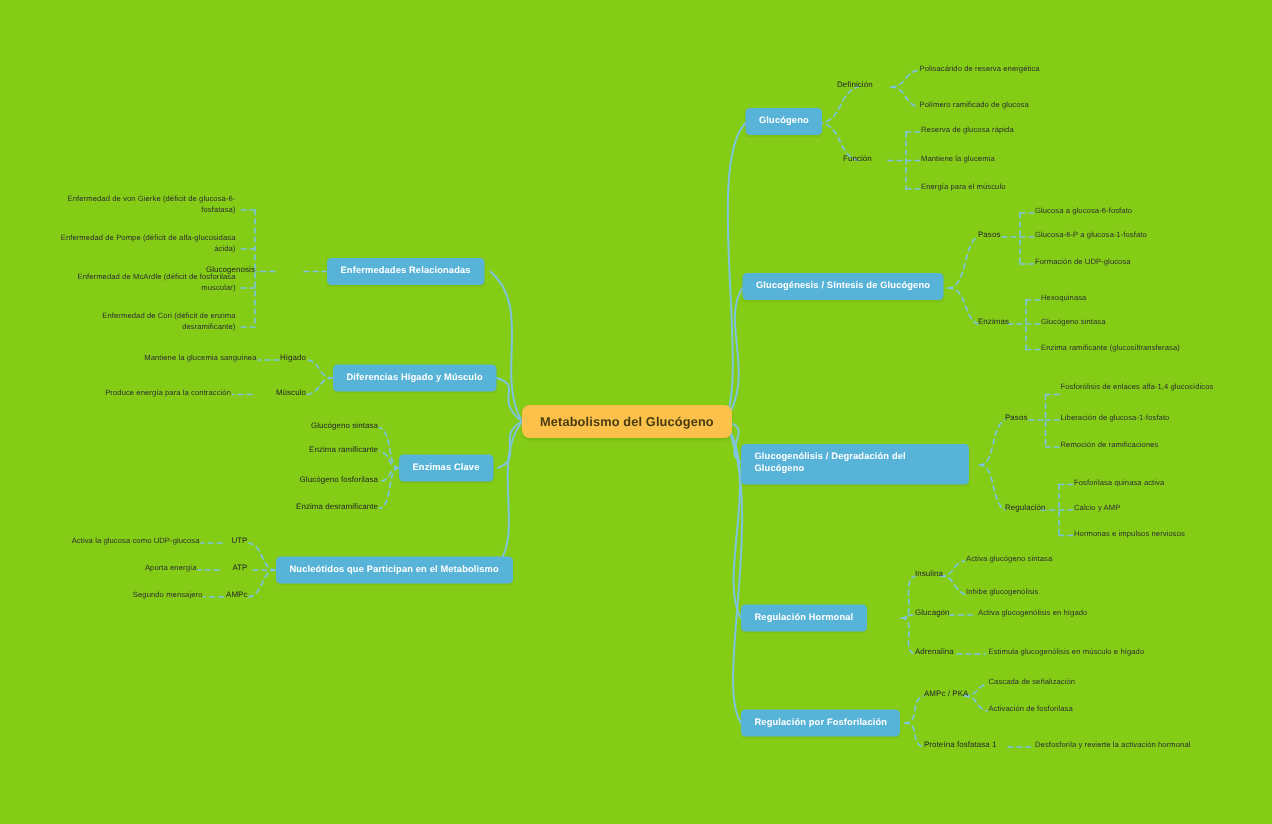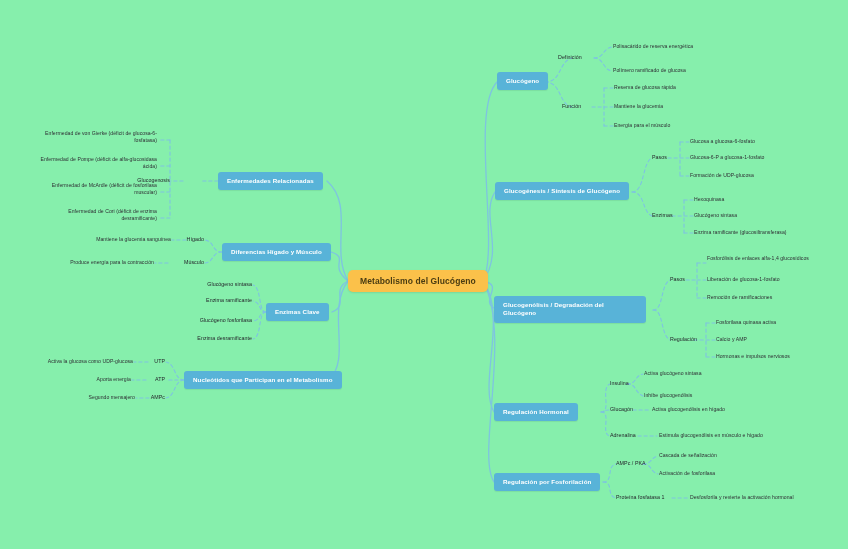--- a/index.html
+++ b/index.html
@@ -7,21 +7,21 @@
     padding: 0;
     background: #ffffff;
   }
   body {
     font-family: "Liberation Sans", sans-serif;
   }
   #canvas {
     position: relative;
     width: 848px;
     height: 549px;
-    background: #86efac;
+    background: #84cc16;
     overflow: hidden;
   }
   #edges {
     position: absolute;
     left: 0;
     top: 0;
     width: 848px;
     height: 549px;
     pointer-events: none;
   }

